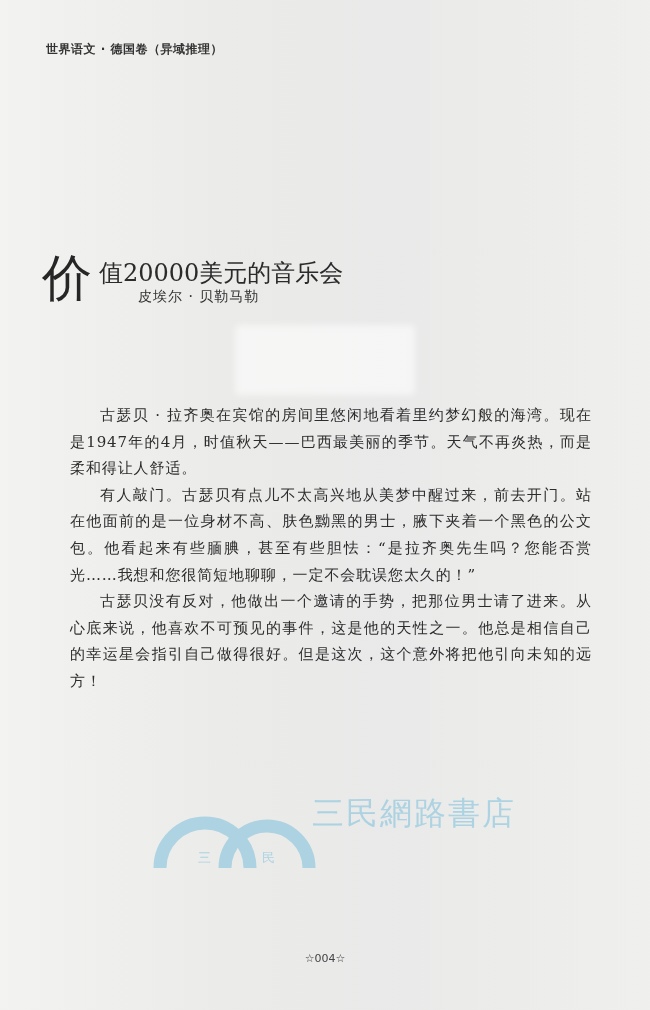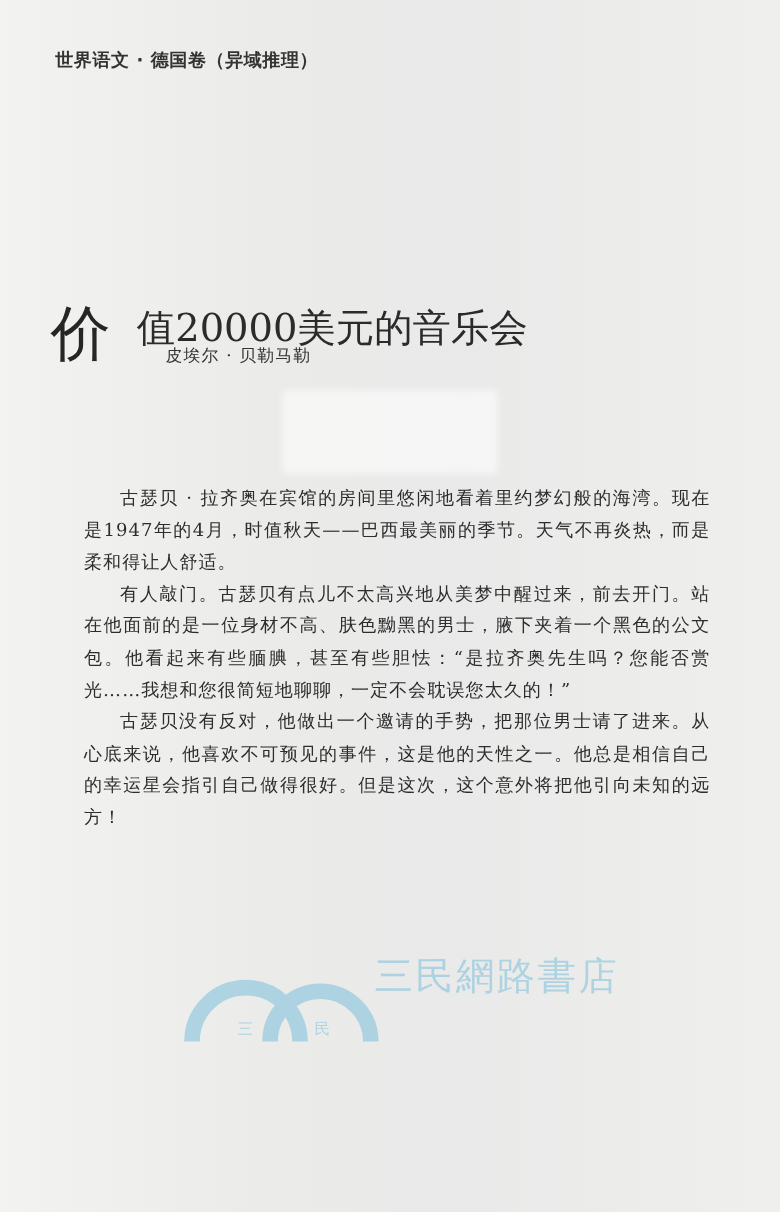--- a/index.html
+++ b/index.html
@@ -12,38 +12,38 @@
     }
     .page {
       position: absolute; left: 0; top: 0; width: 650px; height: 1010px;
       background:
         linear-gradient(90deg, rgba(255,255,255,0.35) 0%, rgba(230,230,232,0.2) 35%, rgba(225,226,230,0.25) 60%, rgba(245,245,243,0.35) 100%),
         #ececea;
     }
     .running-head {
       position: absolute; left: 46px; top: 41px;
       font-family: "DejaVu Sans", "Liberation Sans", sans-serif;
-      font-size: 15px; font-weight: bold; color: #333;
+      font-size: 12px; font-weight: bold; color: #333;
       letter-spacing: 0.5px;
     }
     .ghost {
       position: absolute; left: 235px; top: 325px; width: 180px; height: 70px;
       background: rgba(255,255,255,0.55);
       filter: blur(3px);
       border-radius: 4px;
     }
     .title-wrap { position: absolute; left: 42px; top: 252px; }
     .title-drop {
       position: absolute; left: 0; top: 0;
       font-size: 50px; line-height: 52px; color: #262626;
       font-weight: normal;
     }
     .title-rest {
       position: absolute; left: 57px; top: 6px; white-space: nowrap;
-      font-size: 32px; line-height: 30px; color: #2b2b2b; margin-left: 15px;
+      font-size: 24px; line-height: 30px; color: #2b2b2b;
     }
     .author {
       position: absolute; left: 138px; top: 288px; white-space: nowrap;
       font-size: 14px; color: #333; letter-spacing: 1px;
     }
     .body-text {
       position: absolute; left: 70px; top: 402px; width: 522px;
       font-size: 15px; line-height: 26.6px; color: #2d2d2d;
       text-align: justify; letter-spacing: 0.9px;
     }
@@ -93,13 +93,14 @@
   <div class="watermark">
     <svg width="170" height="80" viewBox="0 0 170 80">
       <path d="M10 78 A 45 45 0 0 1 100 78" fill="none" stroke="#7cc0dc" stroke-width="13"></path>
       <path d="M75 78 A 42 42 0 0 1 159 78" fill="none" stroke="#7cc0dc" stroke-width="13"></path>
       <text x="48" y="72" font-size="13" fill="#7cc0dc" font-family="DejaVu Serif, serif">三</text>
       <text x="112" y="72" font-size="13" fill="#7cc0dc" font-family="DejaVu Serif, serif">民</text>
     </svg>
     <span class="wm-text">三民網路書店</span>
   </div>
 
+  <div class="folio">☆004☆</div>
 </div>
 
 </body></html>

